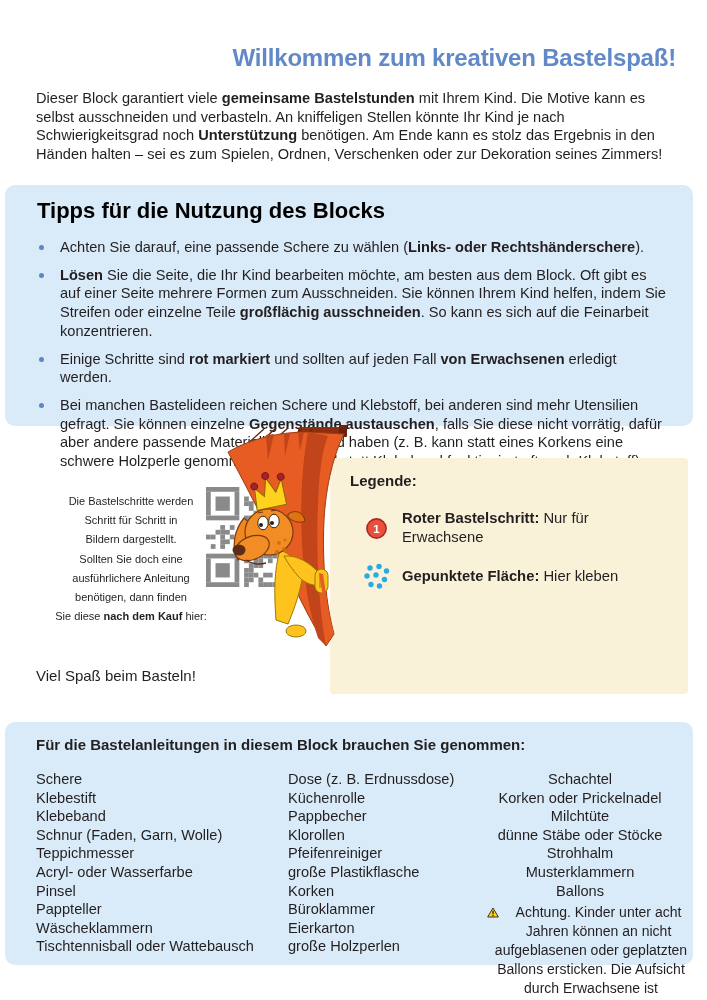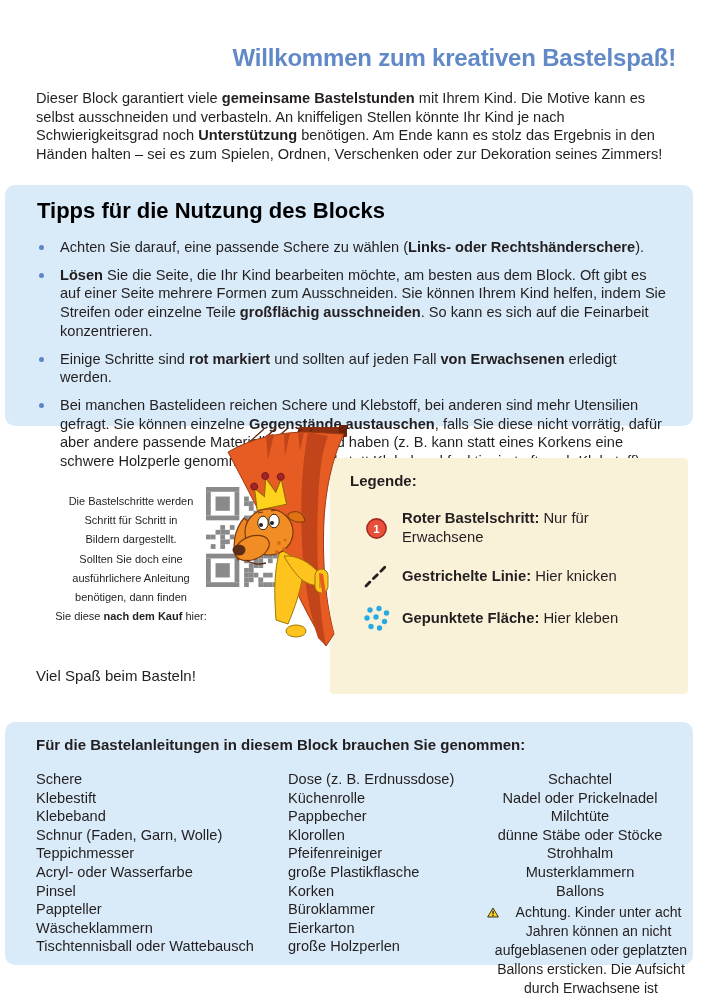--- a/index.html
+++ b/index.html
@@ -313,28 +313,20 @@
     <div class="legend-row">
       <div class="legend-icon">
         <svg width="23" height="23" viewBox="0 0 23 23">
           <circle cx="11.5" cy="11.5" r="9.6" fill="#e8503c" stroke="#a62b1f" stroke-width="1.6"></circle>
           <text x="11.5" y="15.6" text-anchor="middle" font-size="11.5" font-weight="bold" fill="#ffffff">1</text>
         </svg>
       </div>
       <div class="legend-text"><b>Roter Bastelschritt:</b> Nur für Erwachsene</div>
     </div>
 
-    <div class="legend-row">
-      <div class="legend-icon">
-        <svg width="26" height="26" viewBox="0 0 26 26">
-          <line x1="3" y1="23" x2="23" y2="3" stroke="#231f20" stroke-width="2.8" stroke-dasharray="5.5 5" stroke-linecap="round"></line>
-        </svg>
-      </div>
-      <div class="legend-text"><b>Gestrichelte Linie:</b> Hier knicken</div>
-    </div>
 
     <div class="legend-row">
       <div class="legend-icon">
         <svg width="27" height="27" viewBox="0 0 27 27">
           <g fill="#29abe2">
             <circle cx="7" cy="5" r="2.7"></circle>
             <circle cx="16" cy="3.5" r="2.7"></circle>
             <circle cx="23.5" cy="8" r="2.7"></circle>
             <circle cx="4" cy="13" r="2.7"></circle>
             <circle cx="13" cy="12" r="2.7"></circle>
@@ -375,21 +367,21 @@
           <div class="mat-item">große Plastikflasche</div>
           <div class="mat-item">Korken</div>
           <div class="mat-item">Büroklammer</div>
           <div class="mat-item">Eierkarton</div>
           <div class="mat-item">große Holzperlen</div>
         </div>
       <div class="mat-col-3">
         <div>
 
         <div class="mat-item">Schachtel</div>
-            <div class="mat-item">Nadel oder Prickelnadel</div>
+            <div class="mat-item">Korken oder Prickelnadel</div>
             <div class="mat-item">Milchtüte</div>
             <div class="mat-item">dünne Stäbe oder Stöcke</div>
             <div class="mat-item">Strohhalm</div>
             <div class="mat-item">Musterklammern</div>
             <div class="mat-item">Ballons</div>
           </div>
         <div class="balloon-note">
           <span class="note-icon">
             <svg width="12" height="11" viewBox="0 0 28 25">
               <path d="M14 2 L26.5 23 L1.5 23 Z" fill="#ffd41f" stroke="#1a1a1a" stroke-width="2" stroke-linejoin="round"></path>

